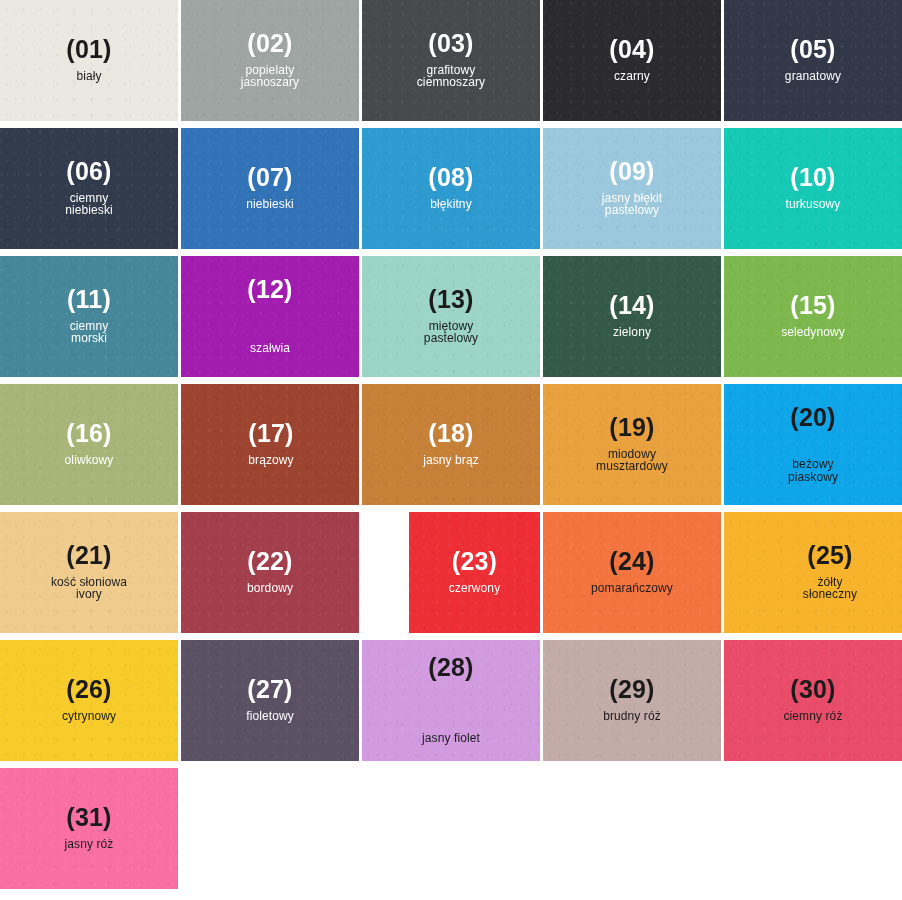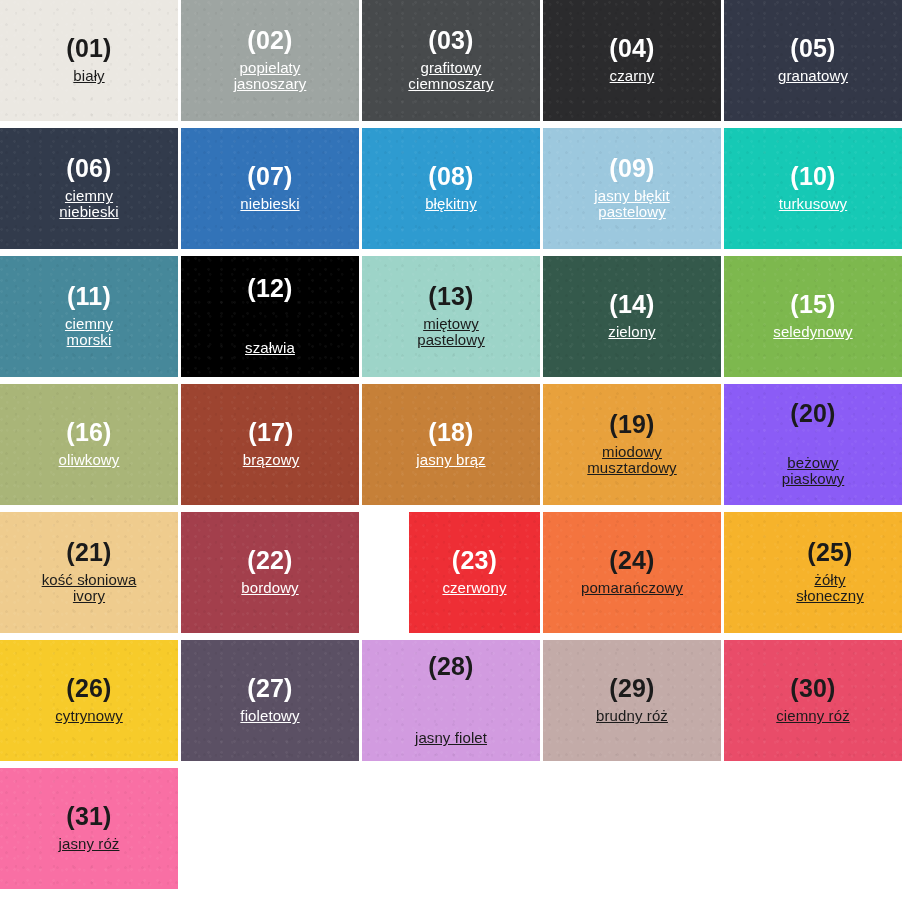--- a/index.html
+++ b/index.html
@@ -53,25 +53,24 @@
     z-index: 2;
     font-size: 25px;
     font-weight: bold;
     letter-spacing: 0.2px;
     margin-bottom: 7px;
     white-space: nowrap;
   }
   .swatch-name {
     position: relative;
     z-index: 2;
-    font-size: 15px;
+    font-size: 12px;
     font-weight: normal;
     letter-spacing: 0.1px;
     max-width: 168px;
-    text-decoration: underline;
   }
   .swatch-name .line {
     display: block;
   }
   .light-text { color: #ffffff; align-items: center; }
   .dark-text  { color: #1b1b1b; }
 
   .empty-cell {
     background: transparent;
   }
@@ -144,21 +143,21 @@
         <span class="line">turkusowy</span>
       </div>
     </div>
     <div class="swatch light-text" style="background-color: rgb(70, 136, 154);">
       <div class="swatch-code">(11)</div>
       <div class="swatch-name">
         <span class="line">ciemny</span>
         <span class="line">morski</span>
       </div>
     </div>
-    <div class="swatch light-text" style="background-color: #000000; gap: 32px;">
+    <div class="swatch light-text" style="background-color: #a21caf; gap: 32px;">
       <div class="swatch-code">(12)</div>
       <div class="swatch-name">
         <span class="line">szałwia</span>
       </div>
     </div>
     <div class="swatch dark-text" style="background-color: rgb(157, 212, 200);">
       <div class="swatch-code">(13)</div>
       <div class="swatch-name">
         <span class="line">miętowy</span>
         <span class="line">pastelowy</span>
@@ -194,21 +193,21 @@
         <span class="line">jasny brąz</span>
       </div>
     </div>
     <div class="swatch dark-text" style="background-color: rgb(232, 161, 60);">
       <div class="swatch-code">(19)</div>
       <div class="swatch-name">
         <span class="line">miodowy</span>
         <span class="line">musztardowy</span>
       </div>
     </div>
-    <div class="swatch dark-text" style="background-color: #8b5cf6; gap: 21px;">
+    <div class="swatch dark-text" style="background-color: #0ea5e9; gap: 21px;">
       <div class="swatch-code">(20)</div>
       <div class="swatch-name">
         <span class="line">beżowy</span>
         <span class="line">piaskowy</span>
       </div>
     </div>
     <div class="swatch dark-text" style="background-color: rgb(239, 204, 142);">
       <div class="swatch-code">(21)</div>
       <div class="swatch-name">
         <span class="line">kość słoniowa</span>

